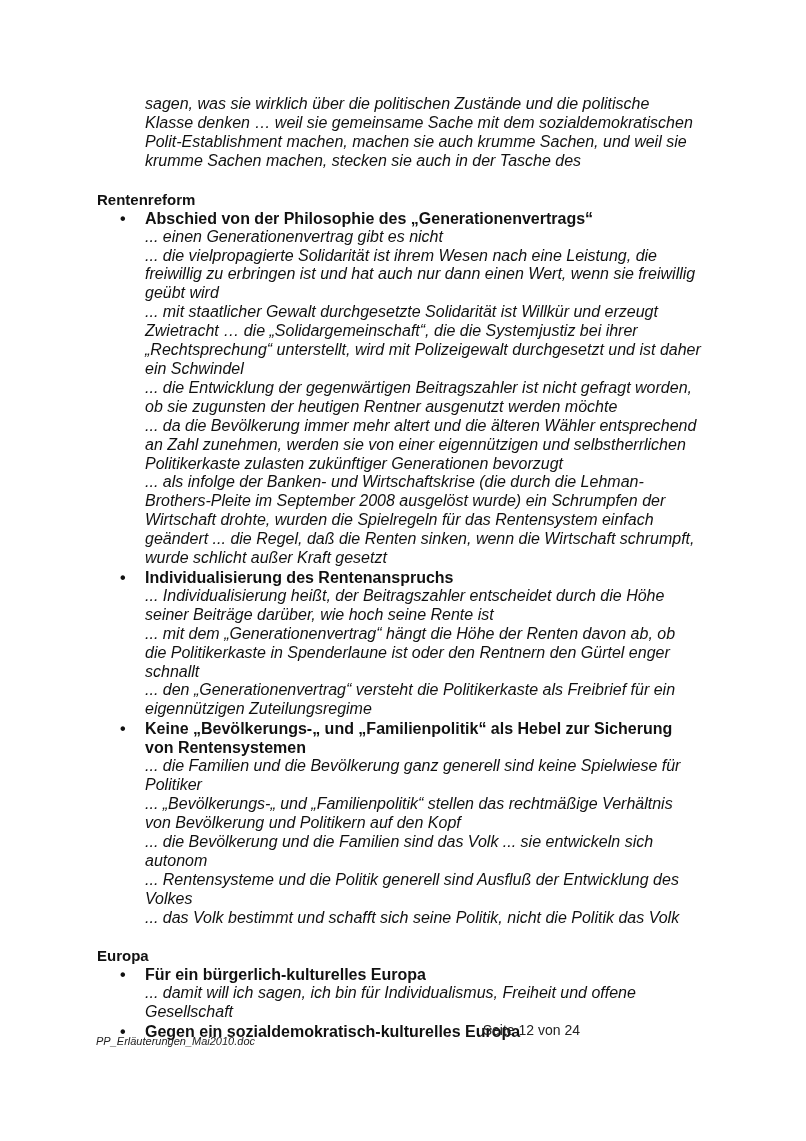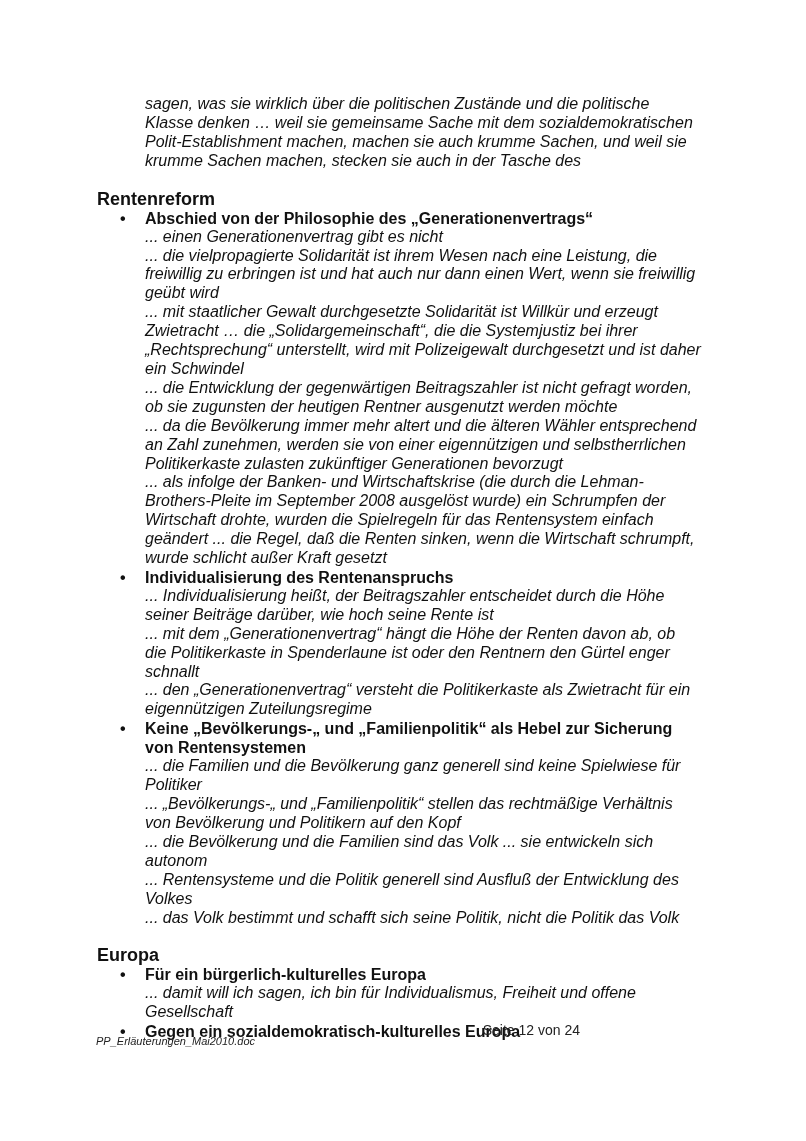--- a/index.html
+++ b/index.html
@@ -33,21 +33,21 @@
       font-style: italic;
       font-size: 16px;
       line-height: 18.9px;
       white-space: nowrap;
     }
     .intro {
       padding-left: 48px;
     }
     .section-heading {
       font-weight: bold;
-      font-size: 18px;
+      font-size: 15px;
       line-height: 19px;
       margin-top: 19px;
     }
     .section-heading.europa {
       margin-top: 19px;
     }
     .bullet {
       position: relative;
       padding-left: 48px;
     }
@@ -121,21 +121,21 @@
       </div>
 
       <div class="bullet">
         <span class="bullet-dot">•</span>
         <div class="bullet-title">Individualisierung des Rentenanspruchs</div>
         <div class="line-i">... Individualisierung heißt, der Beitragszahler entscheidet durch die Höhe</div>
         <div class="line-i">seiner Beiträge darüber, wie hoch seine Rente ist</div>
         <div class="line-i">... mit dem „Generationenvertrag“ hängt die Höhe der Renten davon ab, ob</div>
         <div class="line-i">die Politikerkaste in Spenderlaune ist oder den Rentnern den Gürtel enger</div>
         <div class="line-i">schnallt</div>
-        <div class="line-i">... den „Generationenvertrag“ versteht die Politikerkaste als Zwietracht für ein</div>
+        <div class="line-i">... den „Generationenvertrag“ versteht die Politikerkaste als Freibrief für ein</div>
         <div class="line-i">eigennützigen Zuteilungsregime</div>
       </div>
 
       <div class="bullet">
         <span class="bullet-dot">•</span>
         <div class="bullet-title">Keine „Bevölkerungs-„ und „Familienpolitik“ als Hebel zur Sicherung</div>
         <div class="bullet-title">von Rentensystemen</div>
         <div class="line-i">... die Familien und die Bevölkerung ganz generell sind keine Spielwiese für</div>
         <div class="line-i">Politiker</div>
         <div class="line-i">... „Bevölkerungs-„ und „Familienpolitik“ stellen das rechtmäßige Verhältnis</div>

